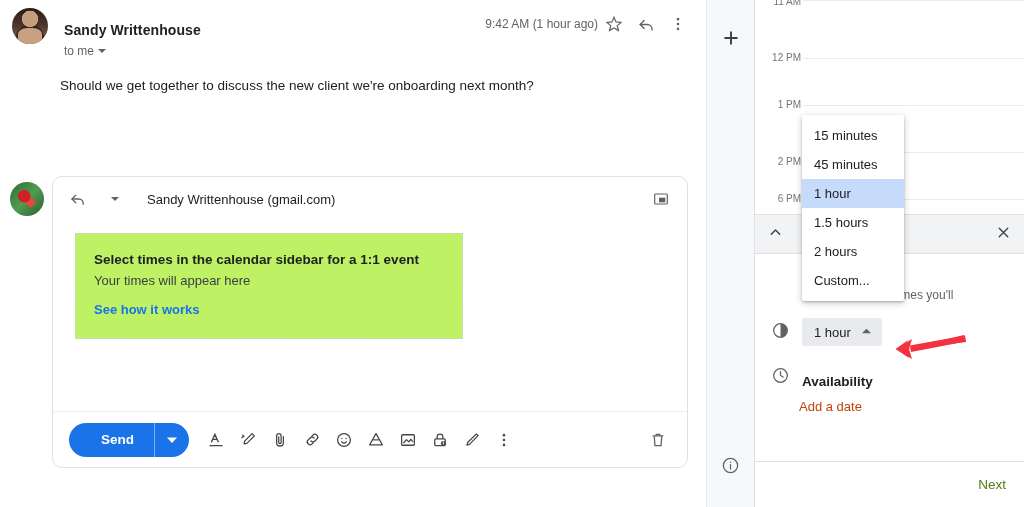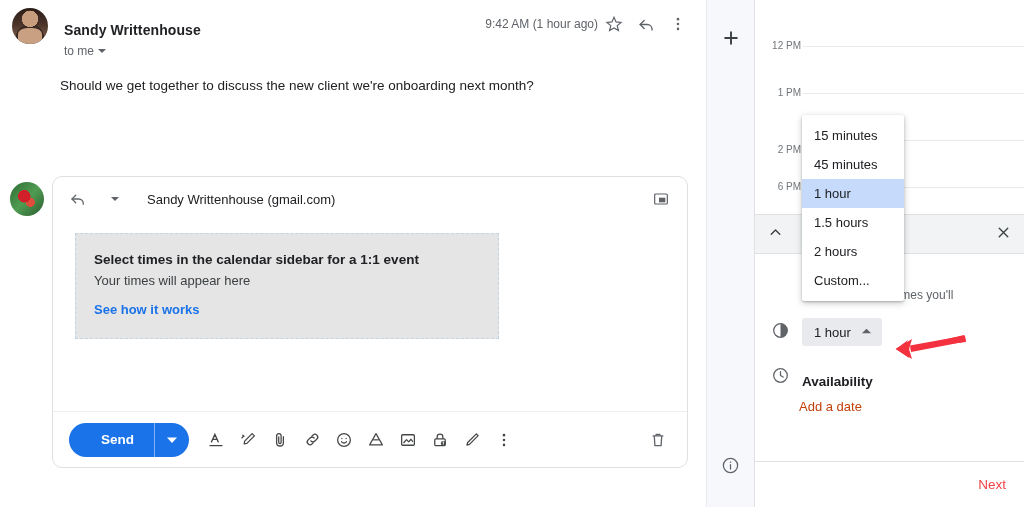--- a/index.html
+++ b/index.html
@@ -66,22 +66,22 @@
   }
   .reply-head {
     height: 44px; display: flex; align-items: center;
     padding: 0 10px 0 14px; gap: 22px;
   }
   .reply-to { font-size: 13px; color: #202124; margin-left: 6px; }
   .popout { margin-left: auto; }
 
   .sched-wrap { padding: 12px 22px 0 22px; flex: 1 1 auto; }
   .sched-box {
-    background: #e5e5e5; border: 1px dashed #c6d4e0;
-    padding: 18px 18px 20px 18px; width: 424px;
+    background: #bef264; border: 1px dashed #c6d4e0;
+    padding: 18px 18px 20px 18px; width: 388px;
   }
   .sched-title { font-size: 13.5px; font-weight: bold; color: #202124; }
   .sched-sub { font-size: 13px; color: #3c4043; margin-top: 6px; }
   .sched-link { font-size: 13px; color: #1a73e8; font-weight: bold; margin-top: 14px; display:inline-block; cursor:pointer;}
 
   .compose-toolbar {
     height: 56px; border-top: 1px solid #eceff1;
     display: flex; align-items: center; padding: 0 14px 0 16px; gap: 0px;
   }
   .send-btn {
@@ -142,21 +142,21 @@
 
   .avail-row { display: flex; align-items: flex-end; gap: 12px; padding: 20px 16px 0 16px; }
   .avail-label { font-size: 13.5px; font-weight: bold; color: #202124; }
   .add-date { font-size: 13px; color: #c2410c; padding: 10px 0 0 44px; cursor: pointer; }
 
   .panel-footer {
     position: absolute; left: 0; right: 0; bottom: 0; height: 46px;
     border-top: 1px solid #e0e0e0; display: flex; align-items: center;
     justify-content: flex-end; padding-right: 18px;
   }
-  .next-btn { font-size: 13.5px; color: #ef4444; cursor: pointer; }
+  .next-btn { font-size: 13.5px; color: #4d7c0f; cursor: pointer; }
 
   
   .dropdown {
     position: absolute; left: 47px; top: 115px; width: 102px;
     background: #fff; border-radius: 2px;
     box-shadow: 0 2px 6px rgba(60,64,67,.3), 0 1px 2px rgba(60,64,67,.25);
     padding: 6px 0; z-index: 30;
   }
   .dd-item {
     height: 29px; display: flex; align-items: center;
@@ -337,20 +337,24 @@
         <circle cx="12" cy="12" r="9"></circle>
           <path d="M12 11v5.5" stroke-linecap="round"></path>
         <circle cx="12" cy="7.8" r=".95" fill="#5f6368" stroke="none"></circle>
       </svg>
     </span>
   </div>
 
   <div class="side-panel">
 
     <div class="cal-grid">
+      <div class="cal-row" style="height:12px">
+        <span class="cal-time" style="top:-4px">11 AM</span>
+        <div class="cal-line"></div>
+      </div>
       <div class="cal-row" style="height:47px">
         <span class="cal-time" style="top:40px">12 PM</span>
         <div class="cal-line" style="top:46px"></div>
       </div>
       <div class="cal-row" style="height:47px">
         <span class="cal-time" style="top:40px">1 PM</span>
         <div class="cal-line" style="top:46px"></div>
       </div>
       <div class="cal-row" style="height:47px">
         <span class="cal-time" style="top:50px">2 PM</span>

